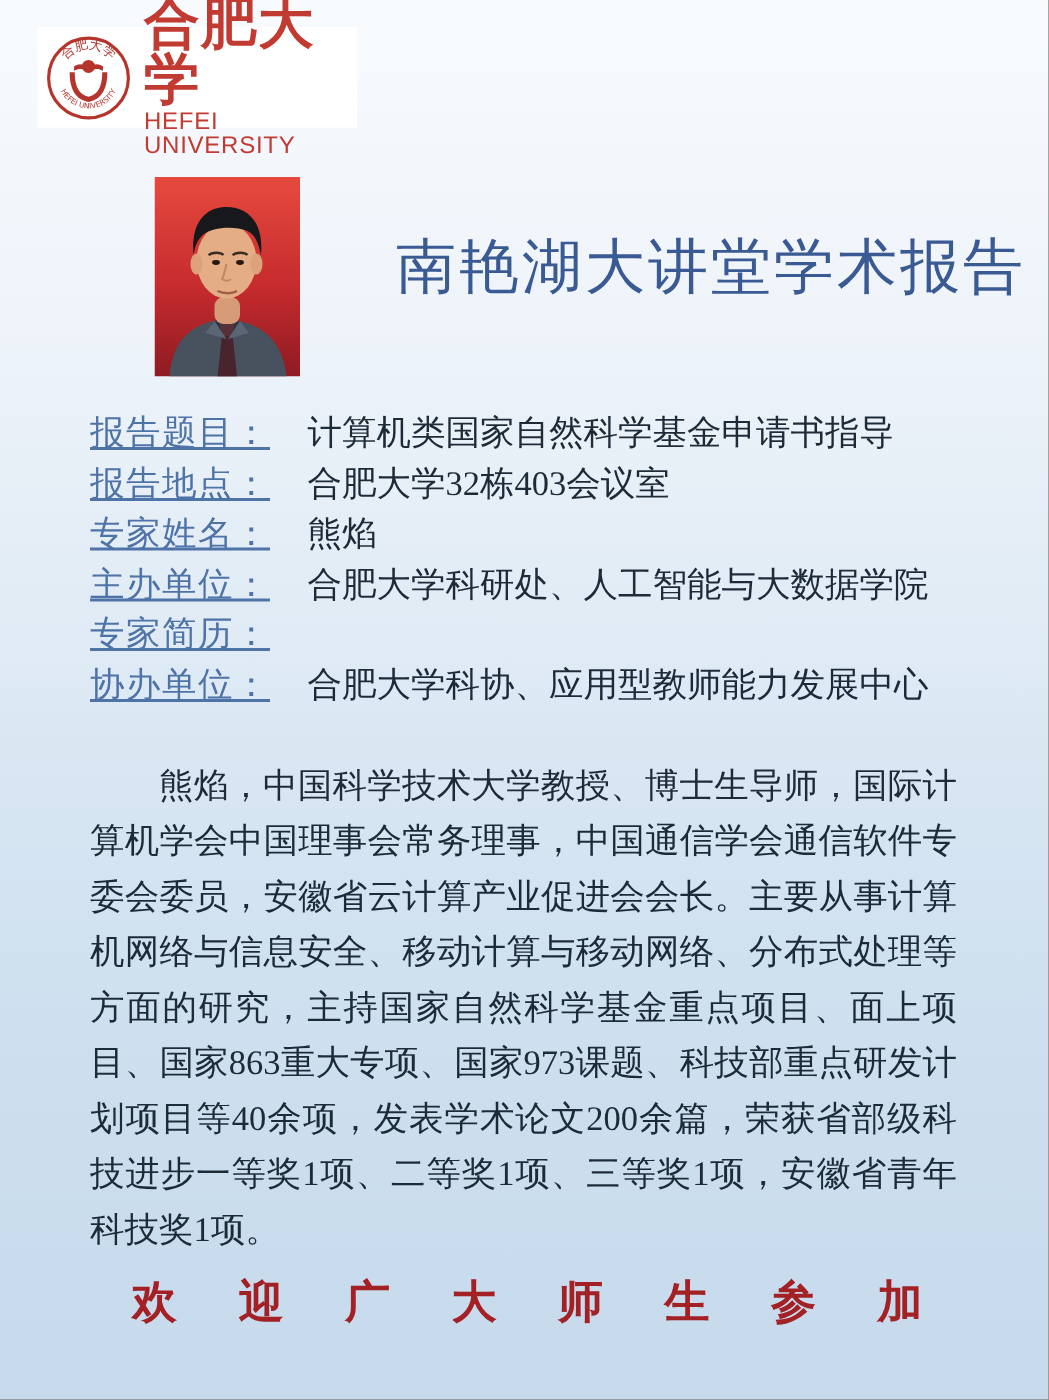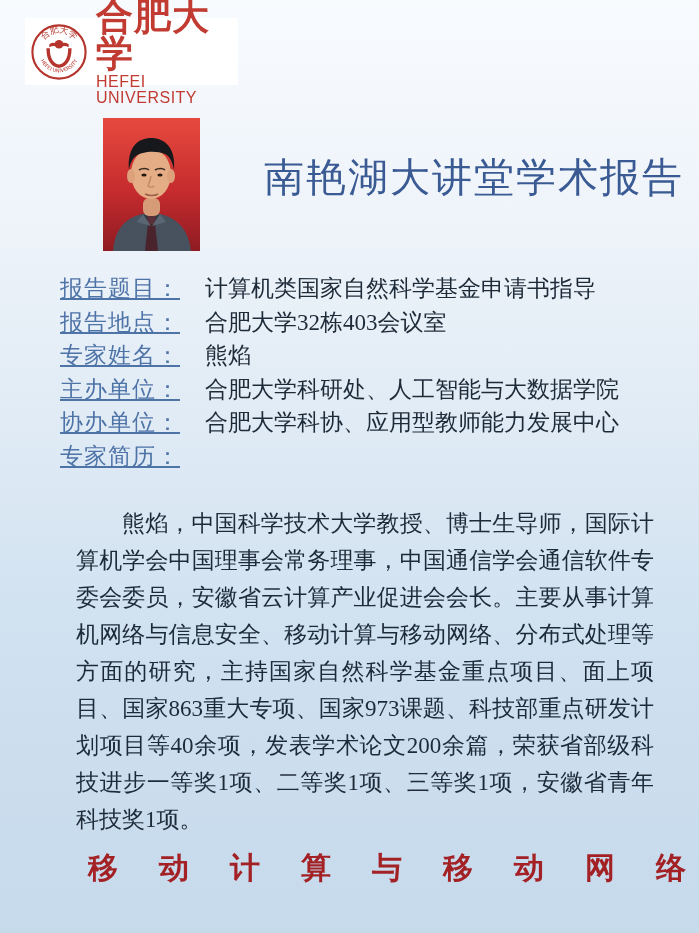--- a/index.html
+++ b/index.html
@@ -27,21 +27,21 @@
     position:absolute;left:264px;top:150px;width:420px;
     font-size:40px;color:#3a5a93;letter-spacing:2px;white-space:nowrap;
   }
   .info{position:absolute;left:60px;top:272px;width:600px;}
   .info-row{font-size:23px;line-height:33.5px;white-space:nowrap;}
   .info-label{display:inline-block;width:145px;color:#4e73a7;letter-spacing:1px;text-decoration:underline;}
   .info-value{color:#1d2a38;margin-top:24px;}
   .bio{
     position:absolute;left:60px;top:505px;width:578px;
     font-size:23px;line-height:37px;color:#1d2a38;
-    text-indent:2em;text-align:justify;margin-left:16px;
+    text-indent:2em;text-align:justify;
   }
   .footer{
     position:absolute;left:88px;top:848px;width:611px;
     font-size:30px;font-weight:600;color:#a32125;letter-spacing:41px;white-space:nowrap;
   }
 </style>
 </head>
 <body>
 
 <div class="poster">
@@ -116,24 +116,24 @@
     <div class="info-row">
       <span class="info-label">报告地点：</span><span class="info-value">合肥大学32栋403会议室</span>
     </div>
     <div class="info-row">
       <span class="info-label">专家姓名：</span><span class="info-value">熊焰</span>
     </div>
     <div class="info-row">
       <span class="info-label">主办单位：</span><span class="info-value">合肥大学科研处、人工智能与大数据学院</span>
     </div>
     <div class="info-row">
-      <span class="info-label">协办单位：</span><span class="info-value">合肥大学科协、应用型教师能力发展中心</span>
+      <span class="info-label">专家简历：</span><span class="info-value"></span>
     </div>
     <div class="info-row">
-      <span class="info-label">专家简历：</span><span class="info-value"></span>
+      <span class="info-label">协办单位：</span><span class="info-value">合肥大学科协、应用型教师能力发展中心</span>
     </div>
   </div>
 
   <div class="bio">熊焰，中国科学技术大学教授、博士生导师，国际计算机学会中国理事会常务理事，中国通信学会通信软件专委会委员，安徽省云计算产业促进会会长。主要从事计算机网络与信息安全、移动计算与移动网络、分布式处理等方面的研究，主持国家自然科学基金重点项目、面上项目、国家863重大专项、国家973课题、科技部重点研发计划项目等40余项，发表学术论文200余篇，荣获省部级科技进步一等奖1项、二等奖1项、三等奖1项，安徽省青年科技奖1项。</div>
 
-  <div class="footer">移动计算与移动网络</div>
+  <div class="footer">欢迎广大师生参加</div>
 
 </div>
 
 </body></html>

